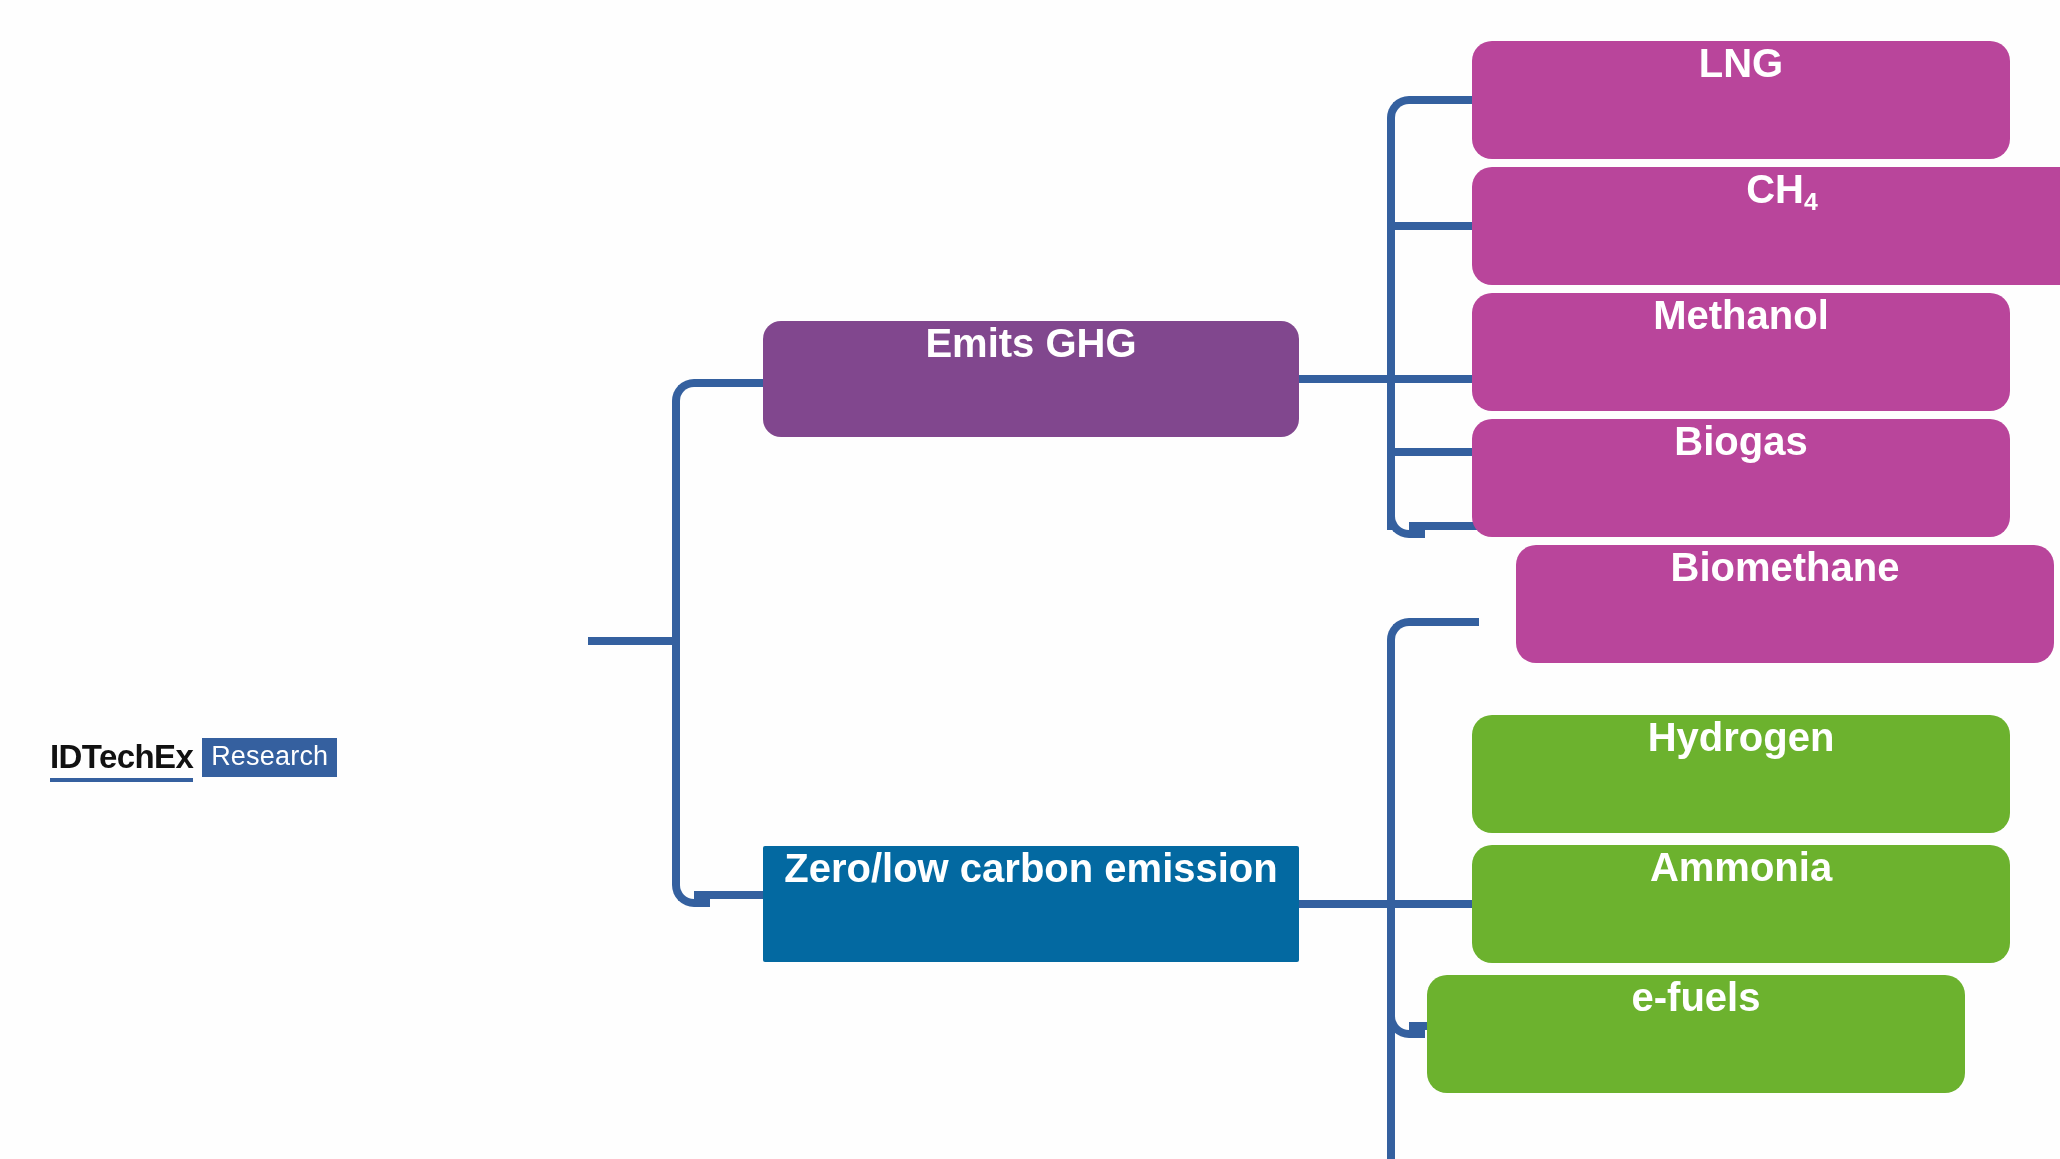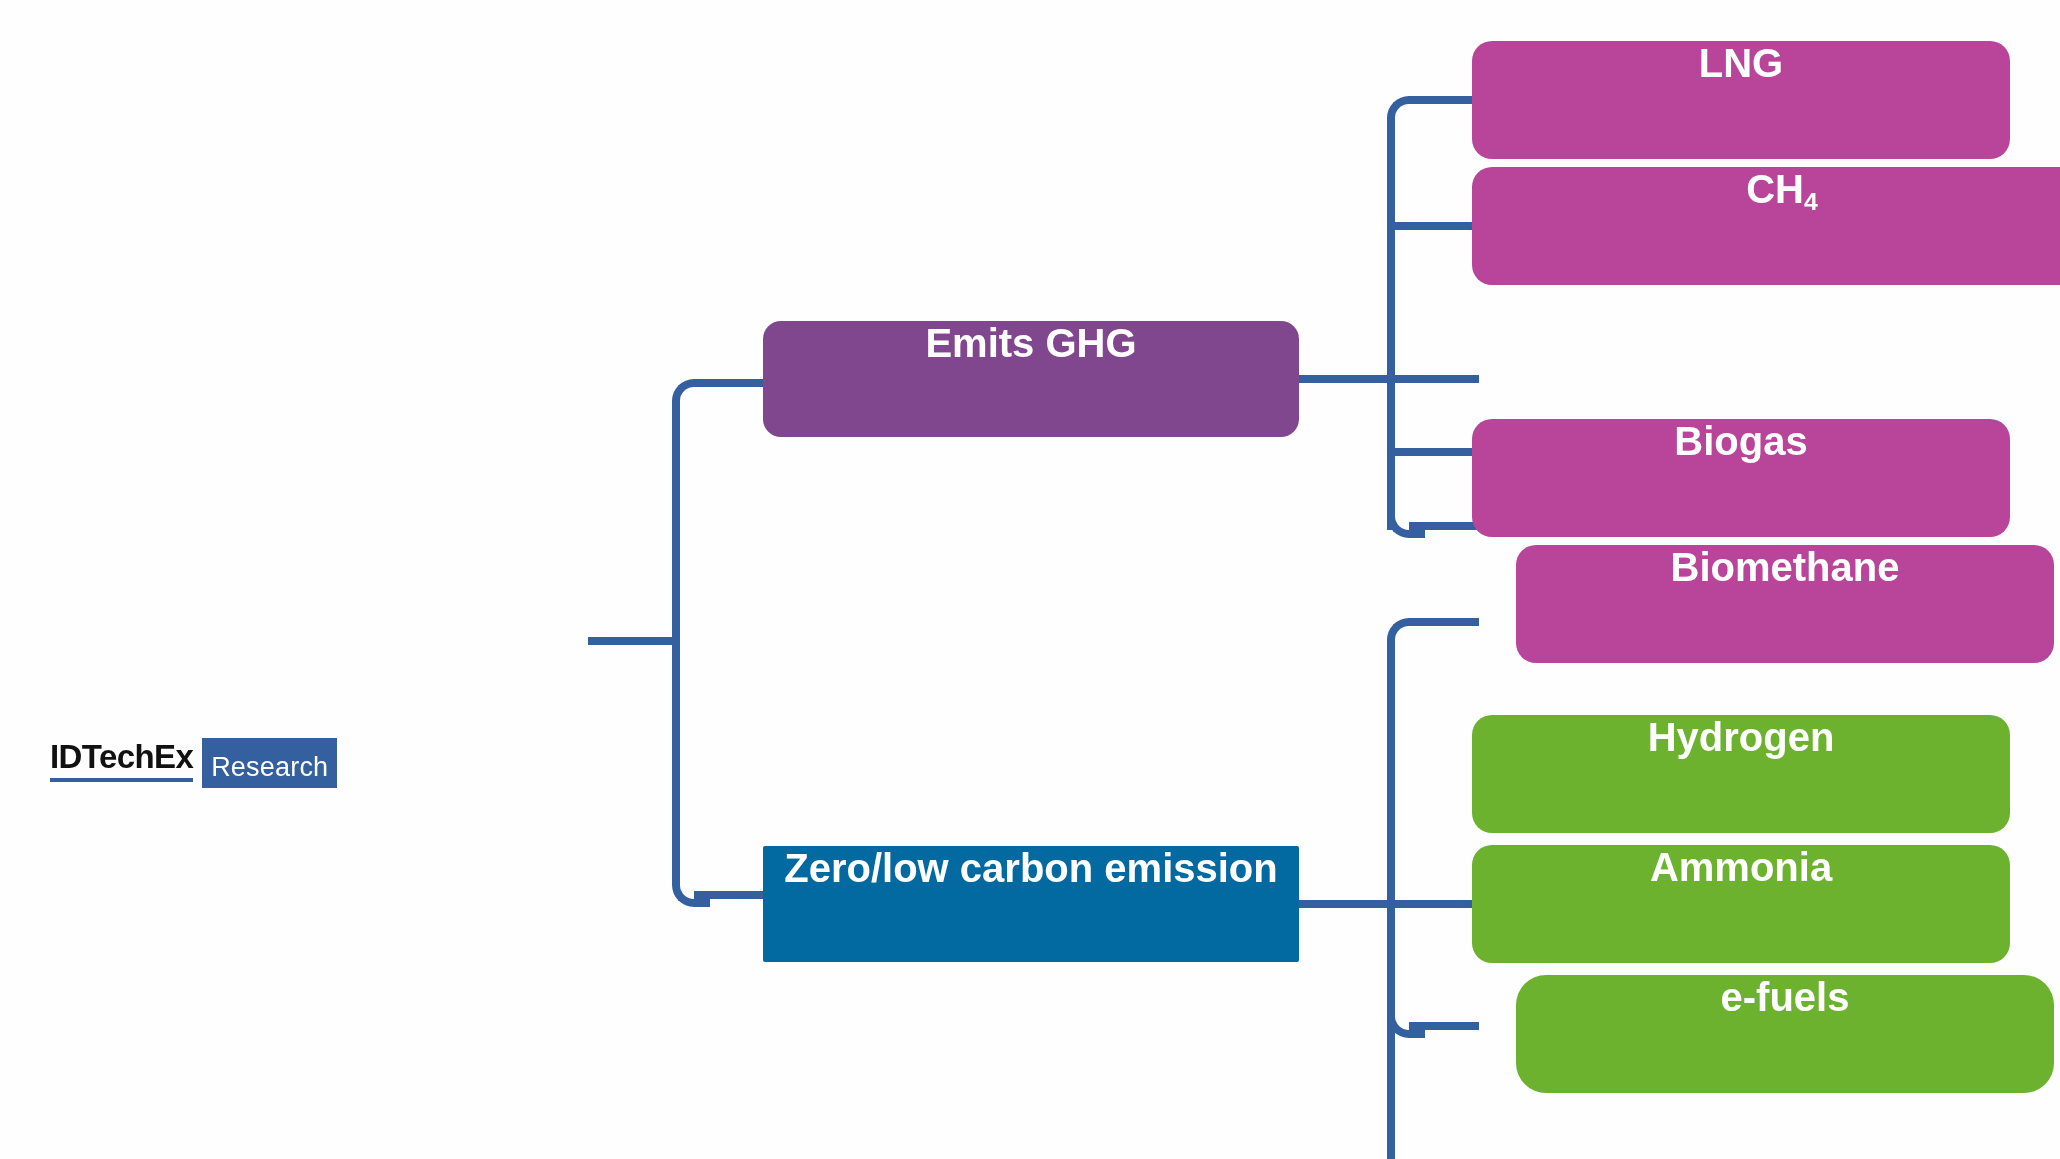--- a/index.html
+++ b/index.html
@@ -24,21 +24,21 @@
   .elbow.tl{border-right:none;border-bottom:none;border-top-left-radius:22px;}
   .elbow.bl{border-right:none;border-top:none;border-bottom-left-radius:22px;}
 
   
   #logo{position:absolute;display:flex;align-items:flex-start;}
   #logo .mark{position:relative;padding-bottom:6px;}
   #logo .mark .word{font-size:33px;font-weight:bold;color:#111111;letter-spacing:-0.6px;
                     font-family:"Liberation Sans",sans-serif;display:block;}
   #logo .mark .rule{position:absolute;left:0;right:0;bottom:0;height:4px;background:#35609F;}
   #logo .tag{margin-left:9px;background:#35609F;color:#ffffff;font-size:27px;
-             padding:14px 9px 5px 9px;letter-spacing:.2px;}
+             padding:3px 9px 5px 9px;letter-spacing:.2px;}
 </style>
 </head>
 <body>
 
 <div id="stage">
 
   <div class="ln" style="left:588px;top:637px;width:92px;height:8px;"></div>
 
   <div class="ln" style="left:672px;top:401px;width:8px;height:480px;"></div>
 
@@ -82,38 +82,41 @@
   </div>
 
   <div class="node leaf-ghg" style="left:1472px;top:41px;width:538px;height:118px;">
     <span>LNG</span>
   </div>
 
   <div class="node leaf-ghg" style="left:1472px;top:167px;width:620px;height:118px;">
     <span><span>CH</span><span class="sub">4</span></span>
   </div>
 
+  <div class="node leaf-ghg" style="left:1472px;top:293px;width:538px;height:118px;">
+    <span>Methanol</span>
+  </div>
 
   <div class="node leaf-ghg" style="left:1472px;top:419px;width:538px;height:118px;">
     <span>Biogas</span>
   </div>
 
   <div class="node leaf-ghg" style="left:1472px;top:545px;width:538px;height:118px;margin-left:44px;">
     <span>Biomethane</span>
   </div>
 
   <div class="node leaf-clean" style="left:1472px;top:715px;width:538px;height:118px;">
     <span>Hydrogen</span>
   </div>
 
   <div class="node leaf-clean" style="left:1472px;top:845px;width:538px;height:118px;">
     <span>Ammonia</span>
   </div>
 
-  <div class="node leaf-clean" style="left:1516px;top:975px;width:538px;height:118px;border-radius:30px;">
+  <div class="node leaf-clean" style="left:1427px;top:975px;width:538px;height:118px;">
     <span>e-fuels</span>
   </div>
 
   <div id="logo" style="left:50px;top:738px;">
     <div class="mark">
       <span class="word">IDTechEx</span>
       <span class="rule"></span>
     </div>
     <div class="tag">Research</div>
   </div>

